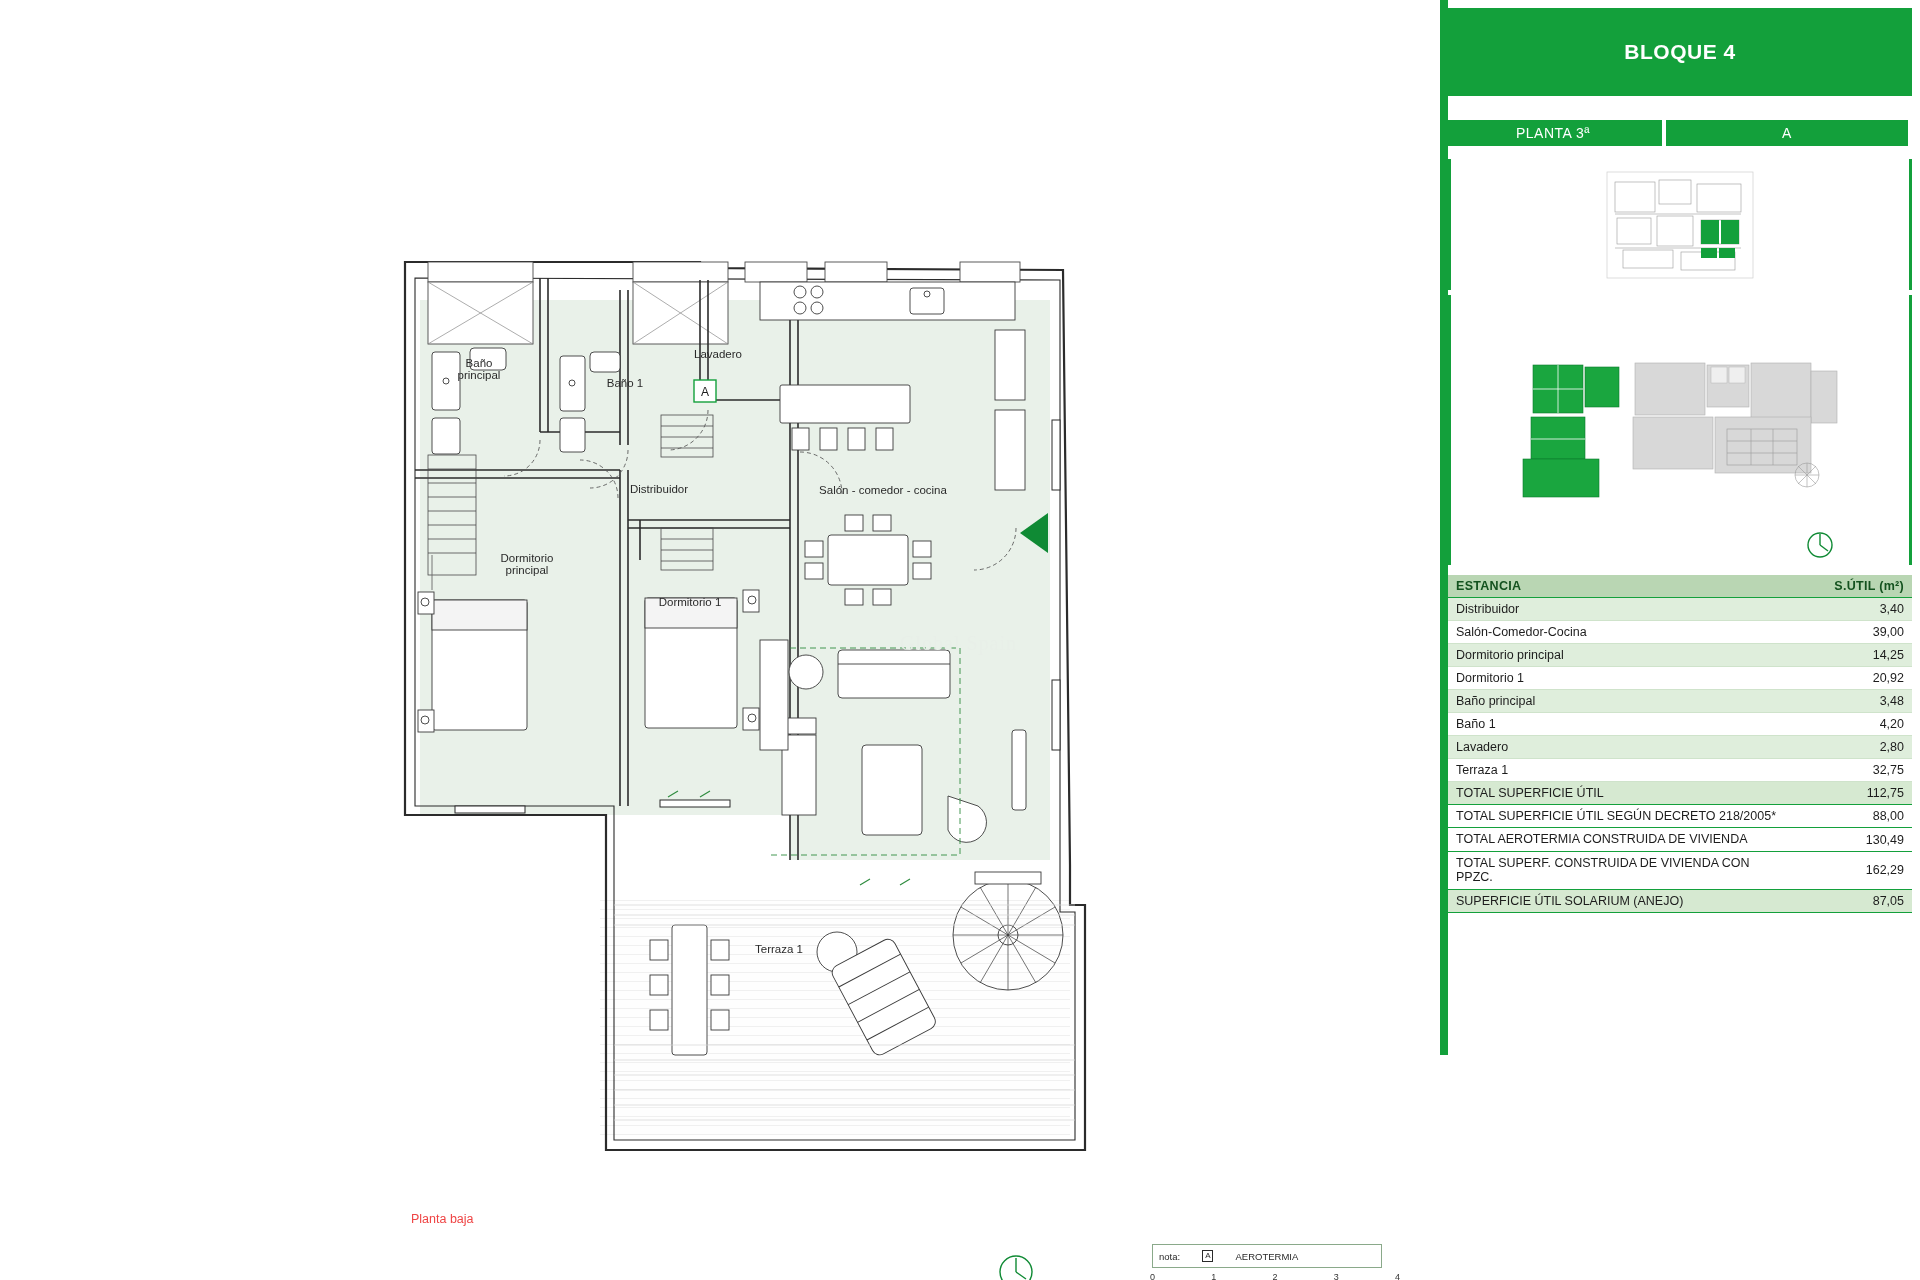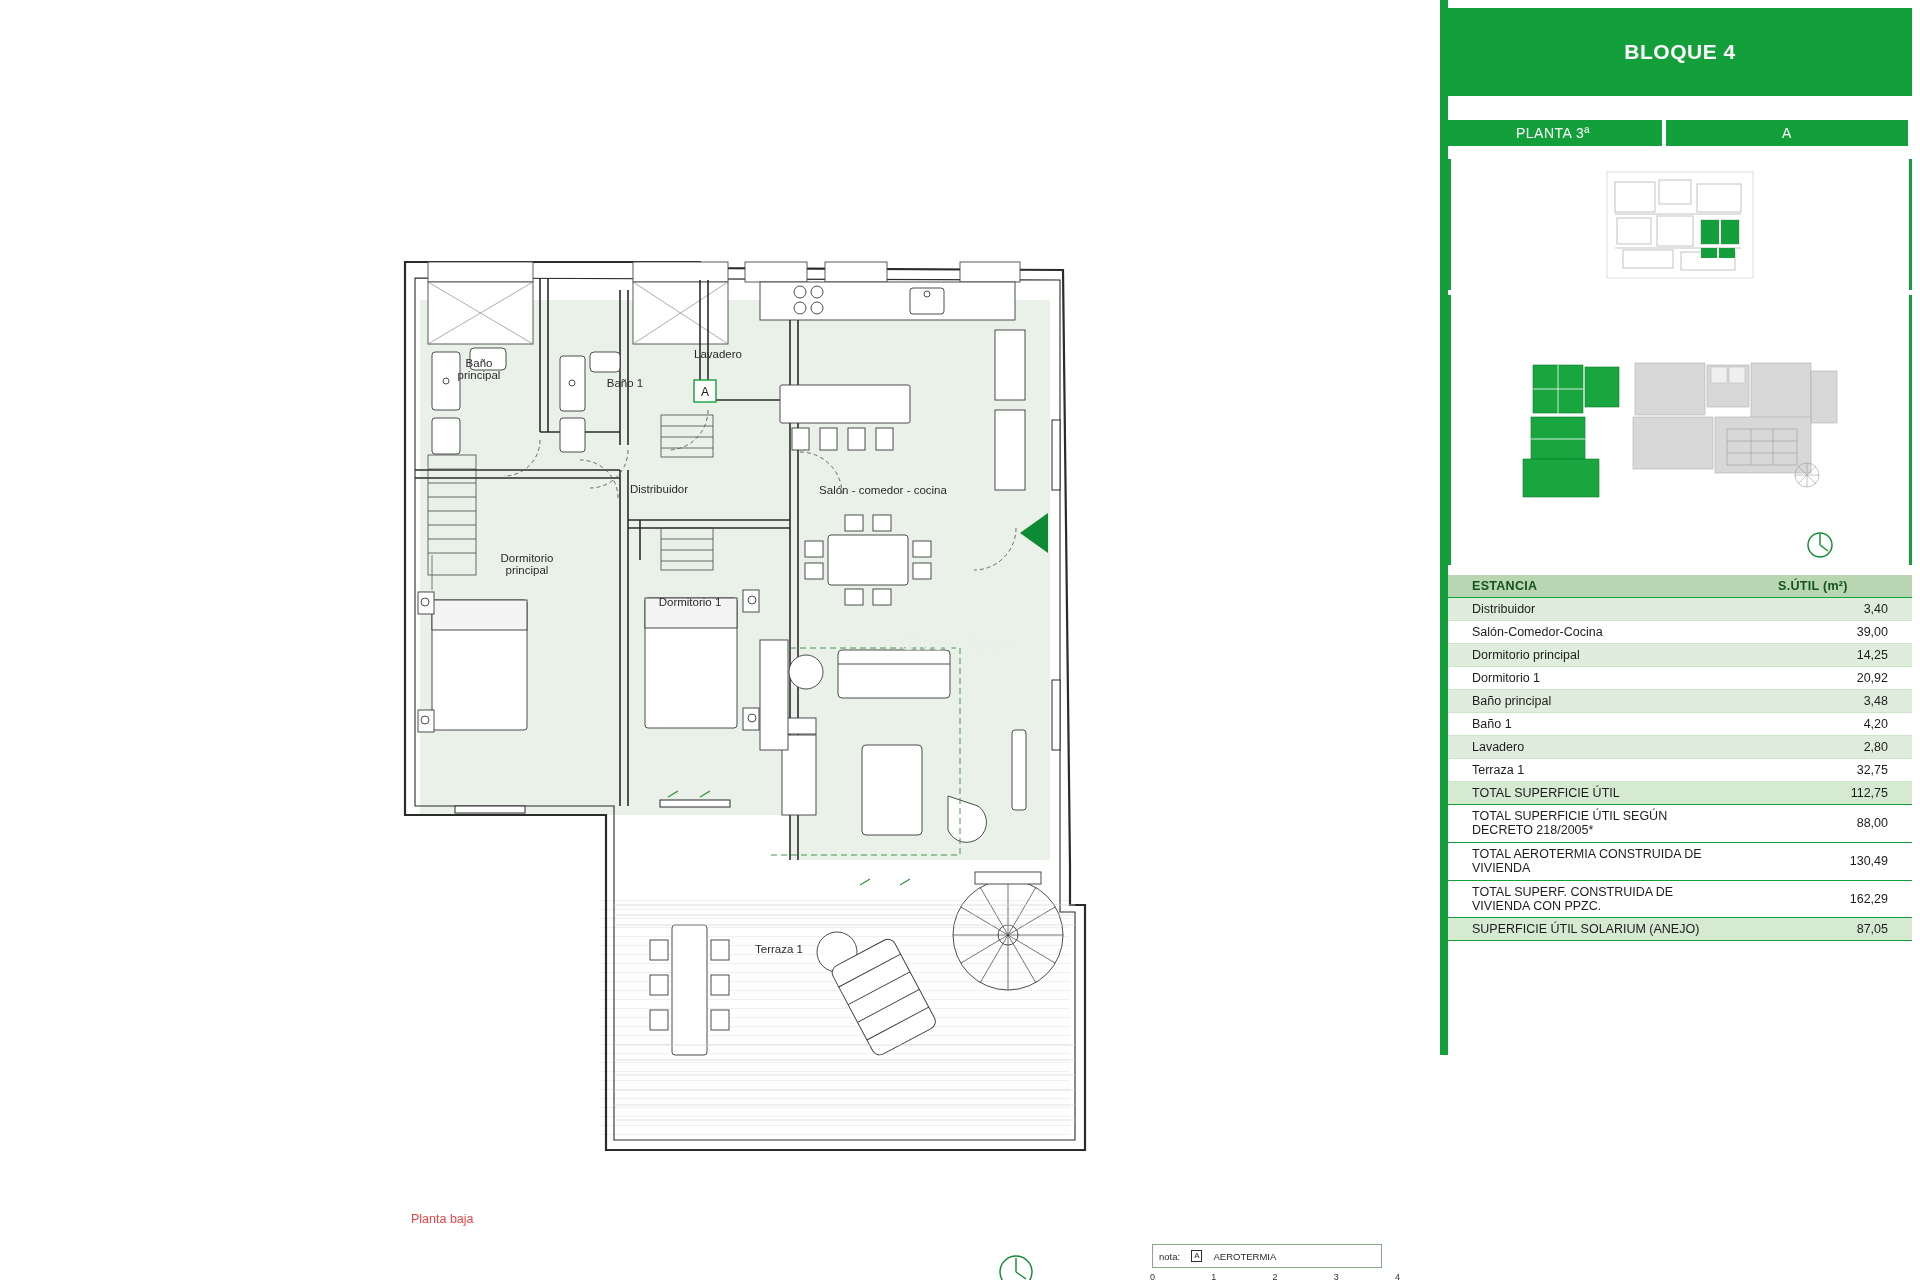--- a/index.html
+++ b/index.html
@@ -32,21 +32,21 @@
     font-family:"Liberation Serif", serif;
     letter-spacing:1px;
     pointer-events:none;
   }
   .nota-box{
     position:absolute;left:1152px;top:1244px;
     width:230px;height:24px;
     border:1px solid #8aa98a;
     background:#fff;
     font-size:9.5px;color:#2a2a2a;
-    display:flex;align-items:center;gap:11px;
+    display:flex;align-items:center;gap:22px;
     padding-left:6px;box-sizing:border-box;
   }
   .nota-box .aero-mark{
     border:1px solid #2a2a2a;
     font-size:8px;padding:0 2px;line-height:10px;
   }
   .scale-nums{
     position:absolute;left:1150px;top:1272px;
     width:250px;font-size:9px;color:#333;
     display:flex;justify-content:space-between;
@@ -93,32 +93,32 @@
   .compass-panel{
     position:absolute;left:360px;top:525px;width:40px;height:40px;
   }
   
   #area-table{
     position:absolute;left:8px;top:575px;width:464px;
     border-collapse:collapse;
     font-size:12.5px;color:#1d1d1d;
   }
   #area-table th,#area-table td{
-    padding:4px 24px;
+    padding:4px 8px;
     border:0;
     vertical-align:middle;
   }
   #area-table thead th{
     background:#b9d6b3;color:#14521f;
     font-weight:bold;text-align:left;
     font-size:12.5px;
     border-bottom:1px solid #13a03b;
     letter-spacing:.3px;
   }
-  #area-table thead th.num{width:110px;}
+  #area-table thead th.num{text-align:right;width:110px;}
   #area-table tbody td{
     border-bottom:1px solid #cfe3cb;
   }
   #area-table tbody td.num{text-align:right;width:110px;}
   #area-table tbody tr.shade td{background:#dfeedc;}
   #area-table tbody tr.plain td{background:#ffffff;}
   #area-table tbody tr.total td{
     background:#d6e9d1;font-weight:normal;
     border-bottom:1px solid #13a03b;
   }

